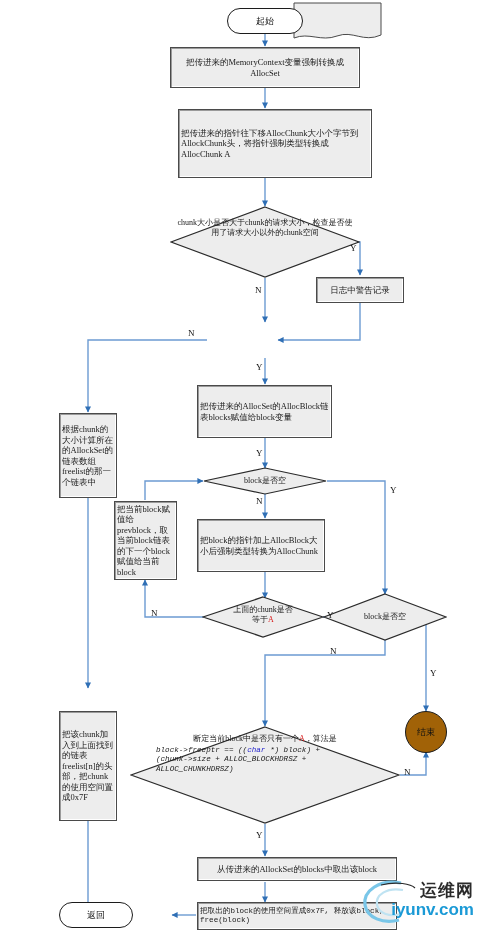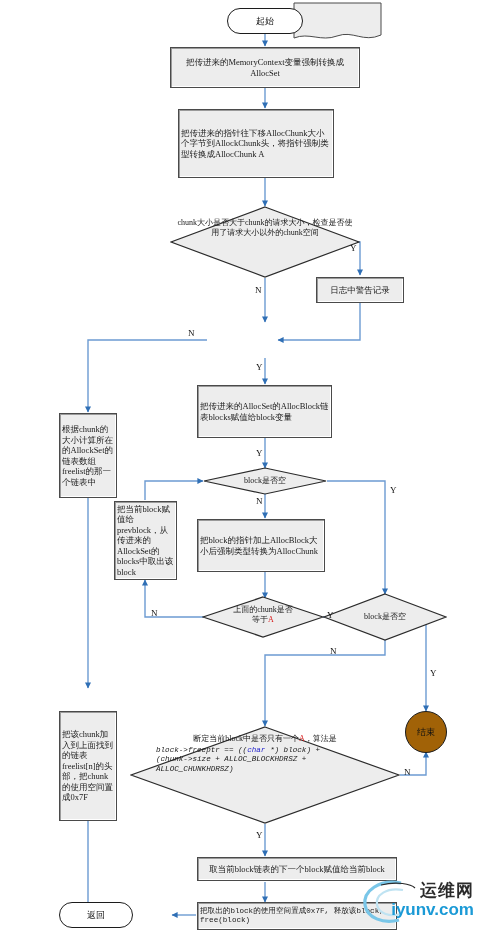--- a/index.html
+++ b/index.html
@@ -120,21 +120,21 @@
   </div>
 
   <div class="node term" style="left:227px;top:8px;width:76px;height:26px;">
     <span>起始</span>
   </div>
 
   <div class="node proc" style="left:170px;top:47px;width:190px;height:41px;">
     <span>把传进来的MemoryContext变量强制转换成AllocSet</span>
   </div>
 
-  <div class="node proc left" style="left:178px;top:109px;width:156px;height:69px;">
+  <div class="node proc left" style="left:178px;top:109px;width:194px;height:69px;">
     <span>把传进来的指针往下移AllocChunk大小个字节到AllockChunk头，将指针强制类型转换成AllocChunk A</span>
   </div>
 
   <div class="node proc" style="left:316px;top:277px;width:88px;height:26px;">
     <span>日志中警告记录</span>
   </div>
 
   <div class="node dia" style="left:170px;top:206px;width:190px;height:72px;">
     <svg width="190" height="72">
       <path d="M95,1 L189,36 L95,71 L1,36 Z" fill="#ededed" stroke="#2b2b2b" stroke-width="1.2"></path>
@@ -152,21 +152,21 @@
   </div>
 
   <div class="node dia" style="left:203px;top:467px;width:124px;height:28px;">
     <svg width="124" height="28">
       <path d="M62,1 L123,14 L62,27 L1,14 Z" fill="#ededed" stroke="#2b2b2b" stroke-width="1.2"></path>
     </svg>
     <div class="txt" style="position:absolute;left:0;top:9px;">block是否空</div>
   </div>
 
   <div class="node proc left" style="left:114px;top:501px;width:63px;height:79px;">
-    <span>把当前block赋值给prevblock，从传进来的AllockSet的blocks中取出该block</span>
+    <span>把当前block赋值给prevblock，取当前block链表的下一个block赋值给当前block</span>
   </div>
 
   <div class="node proc left" style="left:197px;top:519px;width:128px;height:53px;">
     <span>把block的指针加上AllocBlock大小后强制类型转换为AllocChunk</span>
   </div>
 
   <div class="node dia" style="left:202px;top:596px;width:122px;height:42px;">
     <svg width="122" height="42">
       <path d="M61,1 L121,21 L61,41 L1,21 Z" fill="#ededed" stroke="#2b2b2b" stroke-width="1.2"></path>
     </svg>
@@ -190,21 +190,21 @@
 
   <div class="node dia" style="left:130px;top:726px;width:270px;height:98px;">
     <svg width="270" height="98">
       <path d="M135,1 L269,49 L135,97 L1,49 Z" fill="#ededed" stroke="#2b2b2b" stroke-width="1.2"></path>
     </svg>
     <div class="txt" style="position:absolute;left:0;top:8px;padding:0 24px;">断定当前block中是否只有一个<span class="redA">A</span>，算法是</div>
     <div class="txt mono" style="position:absolute;left:0;top:20px;padding:0 26px;text-align:left;font-style:italic;">block-&gt;freeptr == ((<span class="kw">char</span> *) block) +<br>(chunk-&gt;size + ALLOC_BLOCKHDRSZ +<br>ALLOC_CHUNKHDRSZ)</div>
   </div>
 
   <div class="node proc" style="left:197px;top:857px;width:200px;height:24px;">
-    <span>取当前block链表的下一个block赋值给当前block</span>
+    <span>从传进来的AllockSet的blocks中取出该block</span>
   </div>
 
   <div class="node proc left" style="left:197px;top:902px;width:200px;height:28px;">
     <span class="mono">把取出的block的使用空间置成0x7F, 释放该block, free(block)</span>
   </div>
 
   <div class="node term" style="left:59px;top:902px;width:74px;height:26px;">
     <span>返回</span>
   </div>
 

